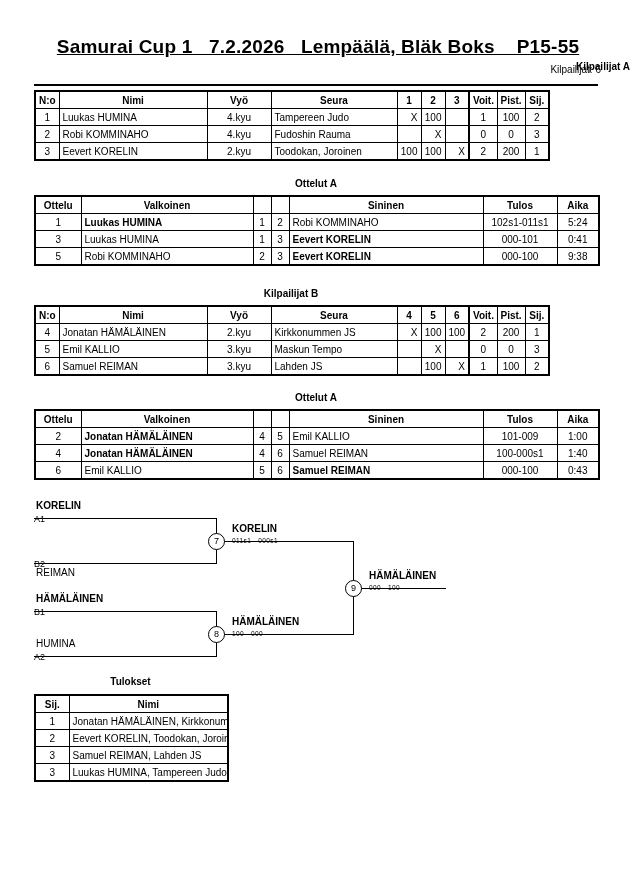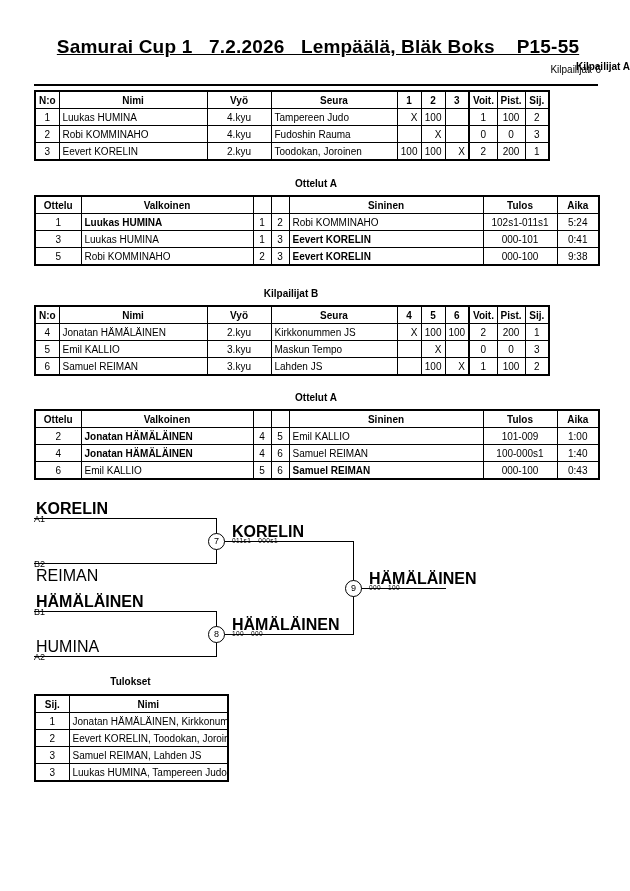--- a/index.html
+++ b/index.html
@@ -91,21 +91,21 @@
   .sep-left { border-left: 2px solid #000 !important; margin-left: 32px; }
 
   
   .bracket {
     position: absolute;
     left: 0; top: 495px;
     width: 630px; height: 175px;
   }
   .bk-label {
     position: absolute;
-    font-size: 16px;
+    font-size: 10px;
     white-space: nowrap;
   }
   .bk-seed {
     position: absolute;
     font-size: 9px;
     white-space: nowrap;
   }
   .bk-score {
     position: absolute;
     font-size: 6.5px;

